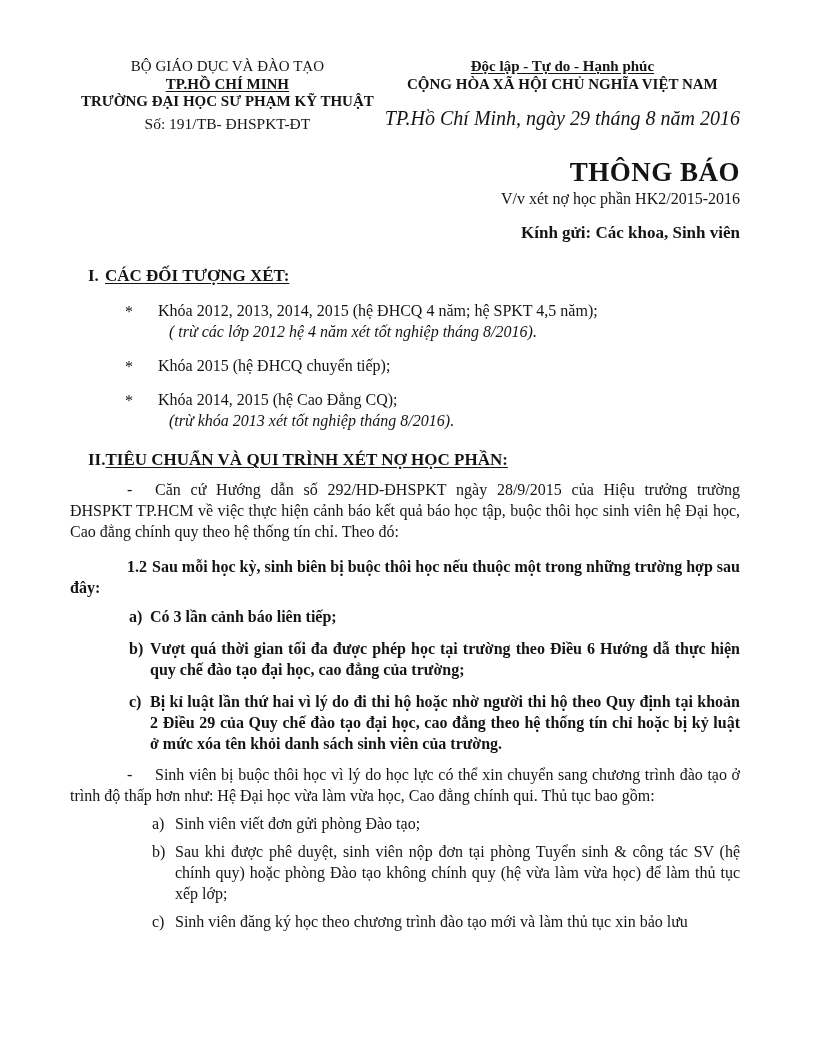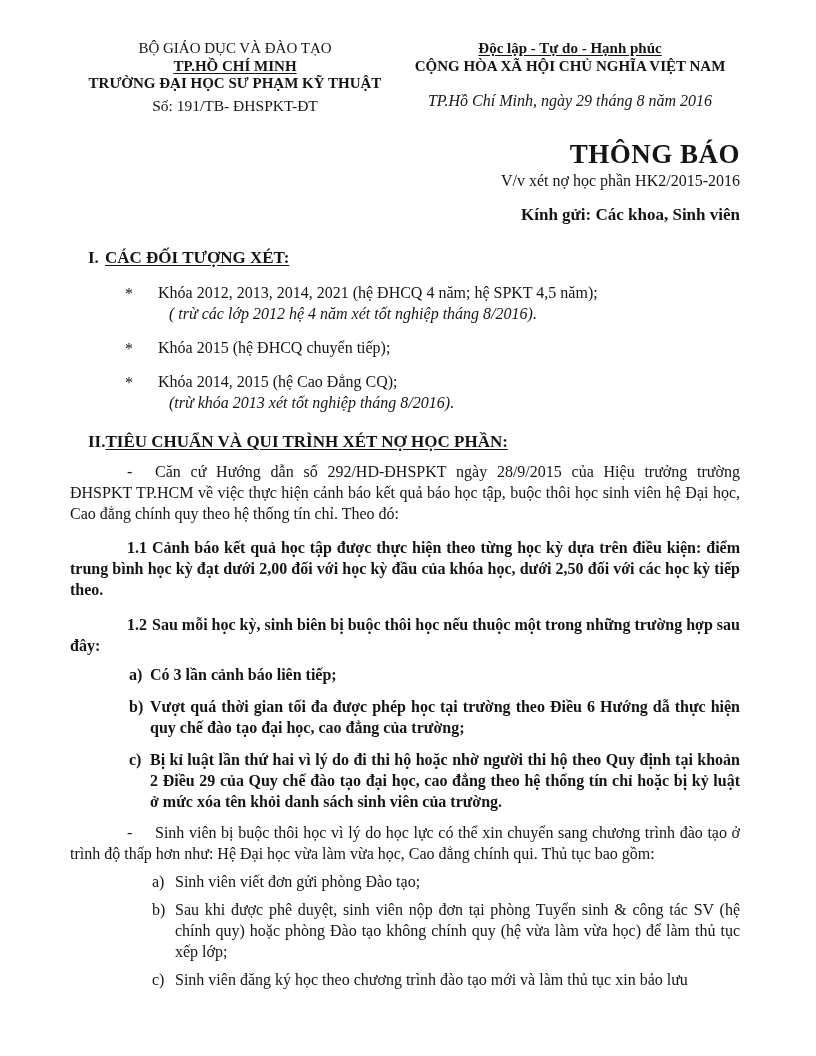--- a/index.html
+++ b/index.html
@@ -9,33 +9,33 @@
   }
   .page {
     position: relative;
     width: 816px;
     height: 1056px;
     margin: 0 auto;
     background: #ffffff;
     color: #141414;
     font-family: "Liberation Serif", "DejaVu Serif", serif;
     box-sizing: border-box;
-    padding: 40px 76px 0 70px;
+    padding: 58px 76px 0 70px;
     overflow: hidden;
   }
 
   
   .doc-header { display: flex; }
   .header-left  { width: 330px; text-align: center; }
   .header-right { flex: 1; text-align: center; }
   .h-line { font-size: 15px; line-height: 17.5px; white-space: nowrap; }
   .bold { font-weight: bold; }
   .underlined { text-decoration: underline; text-underline-offset: 2px; }
   .doc-number { margin-top: 4px; font-size: 15.5px; }
-  .date-line { margin-top: 17px; font-style: italic; font-size: 16px; }
+  .date-line { margin-top: 17px; font-style: italic; font-size: 20px; }
 
   
   .title-block { text-align: right; margin-top: 25px; }
   .doc-title { font-size: 27px; font-weight: bold; line-height: 30px; letter-spacing: 0.5px; }
   .doc-subject { font-size: 16px; line-height: 21px; margin-top: 1px; }
   .doc-recipient { font-size: 17px; font-weight: bold; line-height: 22px; margin-top: 13px; }
 
   
   .section-heading { margin-left: 18px; margin-top: 0; font-weight: bold; font-size: 17px; line-height: 23px; }
   .sec-num { display: inline-block; min-width: 17px; }
@@ -129,21 +129,21 @@
     <div class="doc-subject">V/v xét nợ học phần HK2/2015-2016</div>
     <div class="doc-recipient">Kính gửi: Các khoa, Sinh viên</div>
   </div>
 
   <div>
     <div class="section-heading heading-1">
       <span class="sec-num">I.</span><span class="sec-text">CÁC ĐỐI TƯỢNG XÉT:</span>
     </div>
     <div class="star-list">
       <div class="star-item">
-        <span class="star-marker">*</span><span>Khóa 2012, 2013, 2014, 2021 (hệ ĐHCQ 4 năm; hệ SPKT 4,5 năm);</span>
+        <span class="star-marker">*</span><span>Khóa 2012, 2013, 2014, 2015 (hệ ĐHCQ 4 năm; hệ SPKT 4,5 năm);</span>
       </div>
       <div class="star-note">( trừ các lớp 2012 hệ 4 năm xét tốt nghiệp tháng 8/2016).</div>
       <div class="star-item">
         <span class="star-marker">*</span><span>Khóa 2015 (hệ ĐHCQ chuyển tiếp);</span>
       </div>
       <div class="star-item">
         <span class="star-marker">*</span><span>Khóa 2014, 2015 (hệ Cao Đẳng CQ);</span>
       </div>
       <div class="star-note">(trừ khóa 2013 xét tốt nghiệp tháng 8/2016).</div>
     </div>
@@ -151,23 +151,20 @@
 
   <div>
     <div class="section-heading heading-2">
       <span class="sec-num">II.</span><span class="sec-text">TIÊU CHUẨN VÀ QUI TRÌNH XÉT NỢ HỌC PHẦN:</span>
     </div>
 
     <p class="body-para">
       <span class="tab-dash">-</span><span>Căn cứ Hướng dẫn số 292/HD-ĐHSPKT ngày 28/9/2015 của Hiệu trưởng trường ĐHSPKT TP.HCM về việc thực hiện cảnh báo kết quả báo học tập, buộc thôi học sinh viên hệ Đại học, Cao đẳng chính quy theo hệ thống tín chỉ. Theo đó:</span>
     </p>
 
-    <p class="bold-para">
-      <span class="rule-num">1.1</span><span>Cảnh báo kết quả học tập được thực hiện theo từng học kỳ dựa trên điều kiện: điểm trung bình học kỳ đạt dưới 2,00 đối với học kỳ đầu của khóa học, dưới 2,50 đối với các học kỳ tiếp theo.</span>
-    </p>
 
     <p class="bold-para para-2">
       <span class="rule-num">1.2</span><span>Sau mỗi học kỳ, sinh biên bị buộc thôi học nếu thuộc một trong những trường hợp sau đây:</span>
     </p>
 
     <div class="cond-list">
       <div class="cond-item">
         <span class="item-label">a)</span><span>Có 3 lần cảnh báo liên tiếp;</span>
       </div>
       <div class="cond-item">

